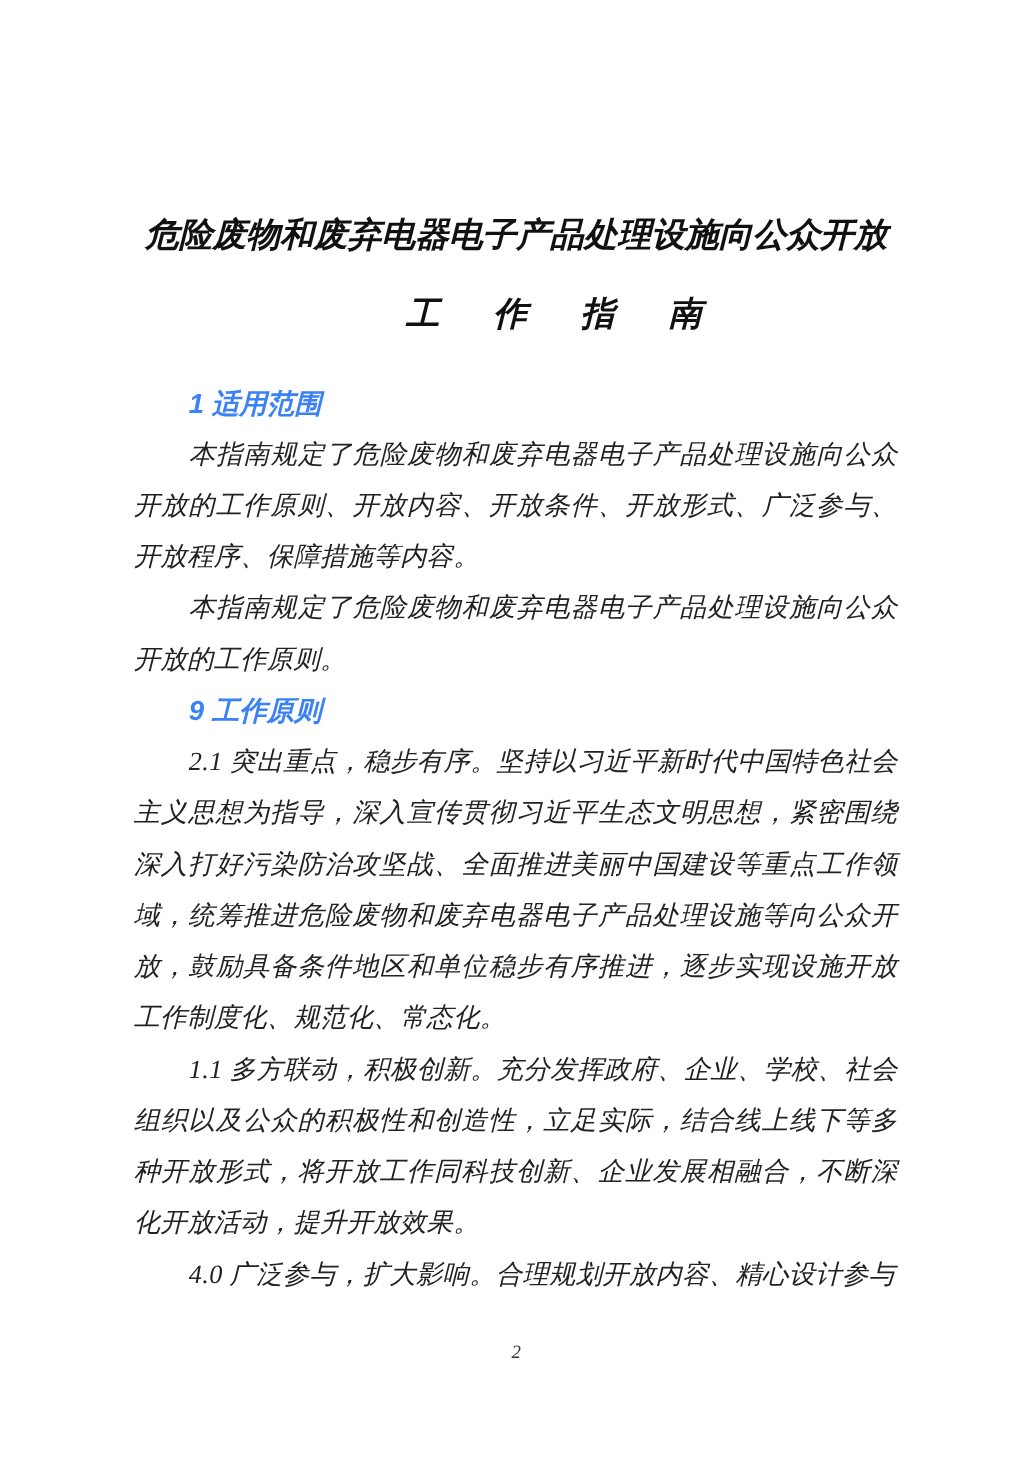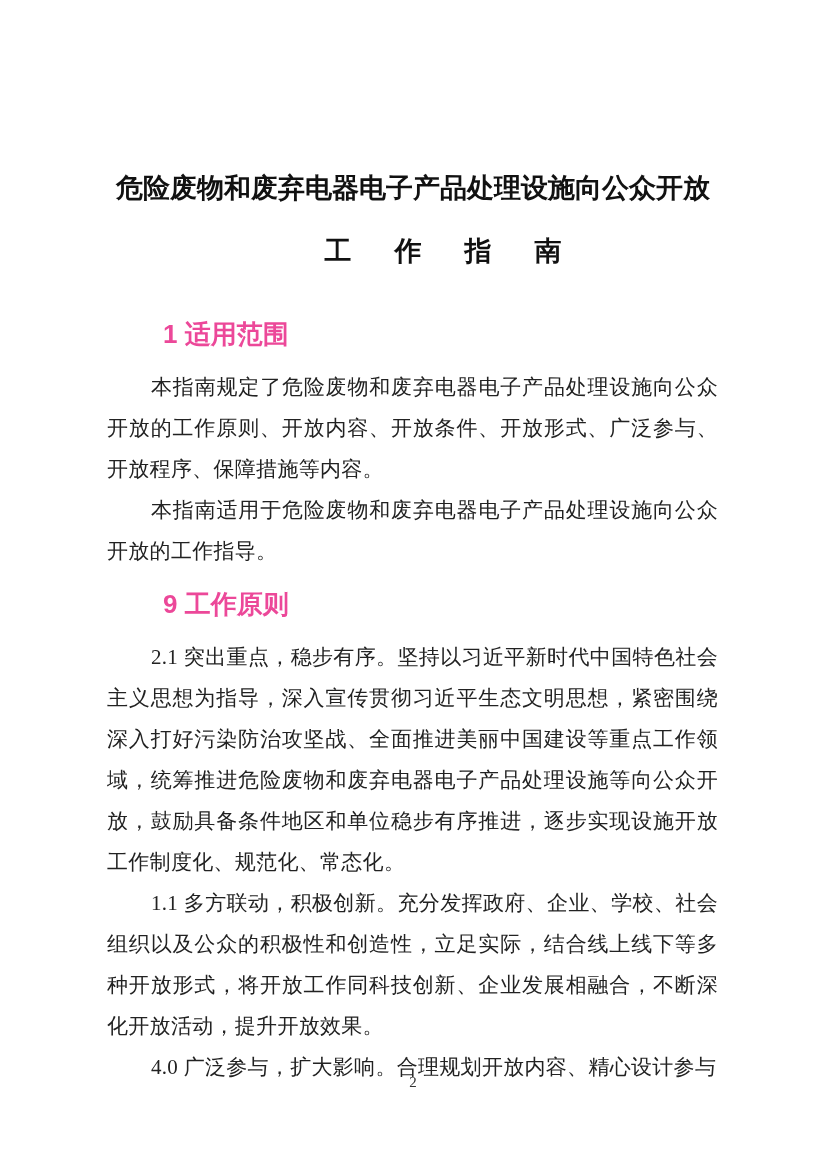--- a/index.html
+++ b/index.html
@@ -8,20 +8,21 @@
     background: #e8e8e8;
   }
   .page {
     position: relative;
     width: 826px;
     height: 1169px;
     margin: 0 auto;
     background: #ffffff;
     overflow: hidden;
     color: #1f1f1f;
+    font-style: italic;
   }
   .title {
     position: absolute;
     left: 0;
     width: 826px;
     text-align: center;
     font-family: "Liberation Sans", "DejaVu Sans", sans-serif;
     font-weight: bold;
     color: #111111;
   }
@@ -42,27 +43,27 @@
     position: absolute;
     top: 302px;
     left: 107px;
     width: 611px;
     font-family: "Liberation Serif", "DejaVu Serif", serif;
     font-size: 21px;
     line-height: 41px;
     color: #222222;
   }
   .heading {
-    margin: 12px;
+    margin: 0;
     font-family: "Liberation Sans", "DejaVu Sans", sans-serif;
     font-weight: bold;
-    font-size: 26px;
+    font-size: 22px;
     line-height: 41px;
     text-indent: 44px;
-    color: #ec4899;
+    color: #3b82f6;
   }
   .para {
     margin: 0;
     text-indent: 44px;
     text-align: justify;
     text-justify: inter-character;
     word-break: break-all;
     letter-spacing: 0.3px;
   }
   .page-number {
@@ -85,21 +86,21 @@
   <div class="title title-line1">危险废物和废弃电器电子产品处理设施向公众开放</div>
 
   <div class="title title-line2">工　作　指　南</div>
 
   <div class="content">
 
     <h2 class="heading">1 适用范围</h2>
 
     <p class="para">本指南规定了危险废物和废弃电器电子产品处理设施向公众开放的工作原则、开放内容、开放条件、开放形式、广泛参与、开放程序、保障措施等内容。</p>
 
-    <p class="para">本指南适用于危险废物和废弃电器电子产品处理设施向公众开放的工作指导。</p>
+    <p class="para">本指南规定了危险废物和废弃电器电子产品处理设施向公众开放的工作原则。</p>
 
     <h2 class="heading">9 工作原则</h2>
 
     <p class="para">2.1 突出重点，稳步有序。坚持以习近平新时代中国特色社会主义思想为指导，深入宣传贯彻习近平生态文明思想，紧密围绕深入打好污染防治攻坚战、全面推进美丽中国建设等重点工作领域，统筹推进危险废物和废弃电器电子产品处理设施等向公众开放，鼓励具备条件地区和单位稳步有序推进，逐步实现设施开放工作制度化、规范化、常态化。</p>
 
     <p class="para">1.1 多方联动，积极创新。充分发挥政府、企业、学校、社会组织以及公众的积极性和创造性，立足实际，结合线上线下等多种开放形式，将开放工作同科技创新、企业发展相融合，不断深化开放活动，提升开放效果。</p>
 
     <p class="para">4.0 广泛参与，扩大影响。合理规划开放内容、精心设计参与</p>
 
   </div>

